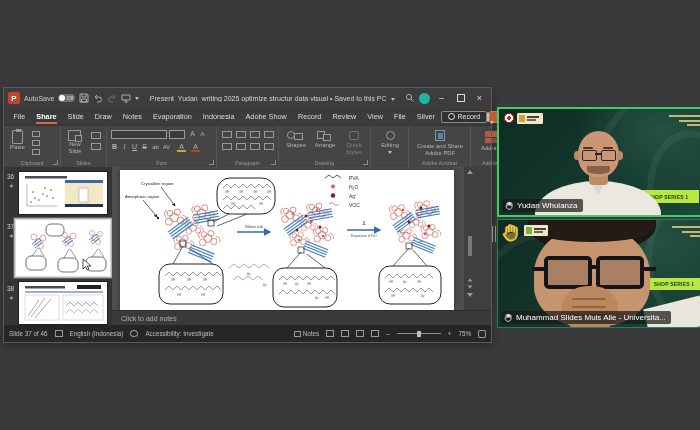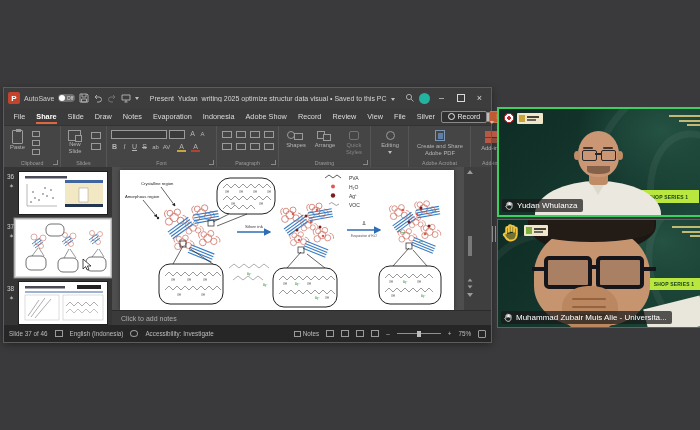--- a/index.html
+++ b/index.html
@@ -658,17 +658,17 @@
     </div>
     <div class="infobars">
       <div style="width:40px;"></div>
         <div style="width:30px;"></div>
         <div style="width:22px;"></div>
     </div>
     <div class="namechip">
       <svg class="handsvg" viewBox="0 0 10 11">
         <path d="M2.2 5.5 V2.8 a.7.7 0 0 1 1.4 0 V5 M3.6 4.6 V1.8 a.7.7 0 0 1 1.4 0 V4.6 M5 4.6 V2.2 a.7.7 0 0 1 1.4 0 V5 M6.4 5 V3 a.7.7 0 0 1 1.4 0 v2.8 c0 2 -1.2 3.4 -3 3.4 c-1.6 0 -2.6 -.8 -3.2 -2.2 L1 6.4 c-.3 -.8 .8 -1.4 1.4 -.6" fill="none" stroke="#fff" stroke-width=".9"></path>
       </svg>
-      <span>Muhammad Zubair Muis Alie - Universita...</span>
+      <span>Muhammad Slides Muis Alie - Universita...</span>
     </div>
   </div>
 
 </div>
 
 </body></html>

